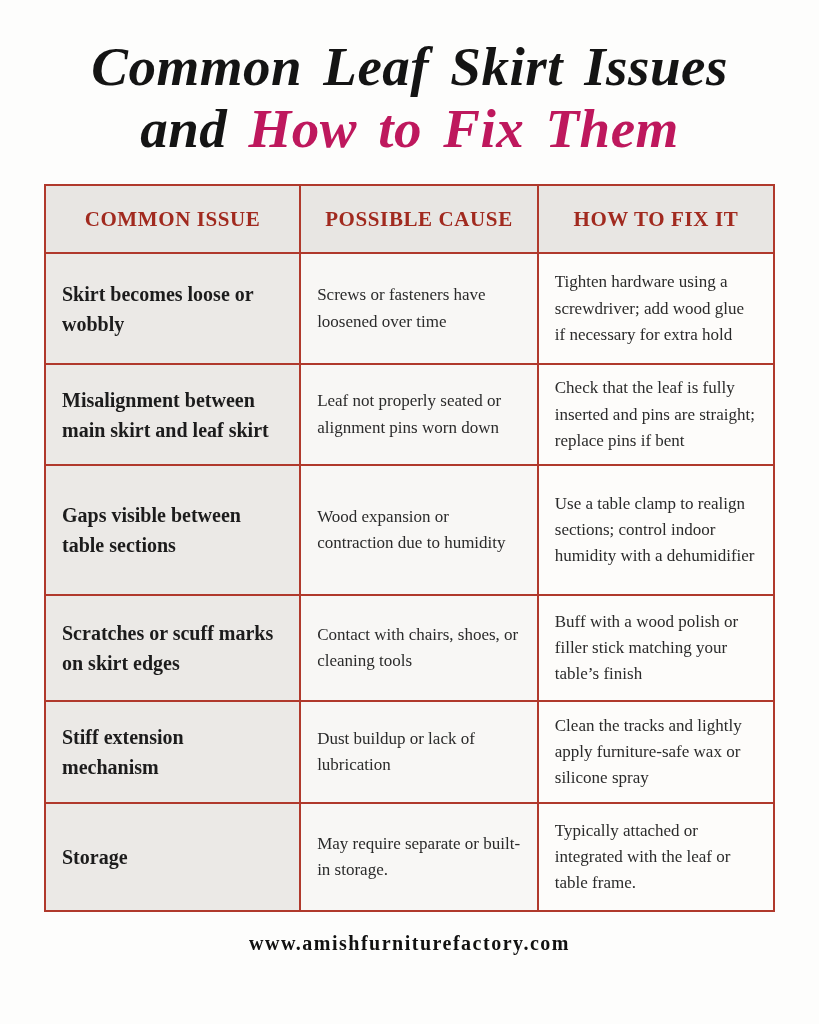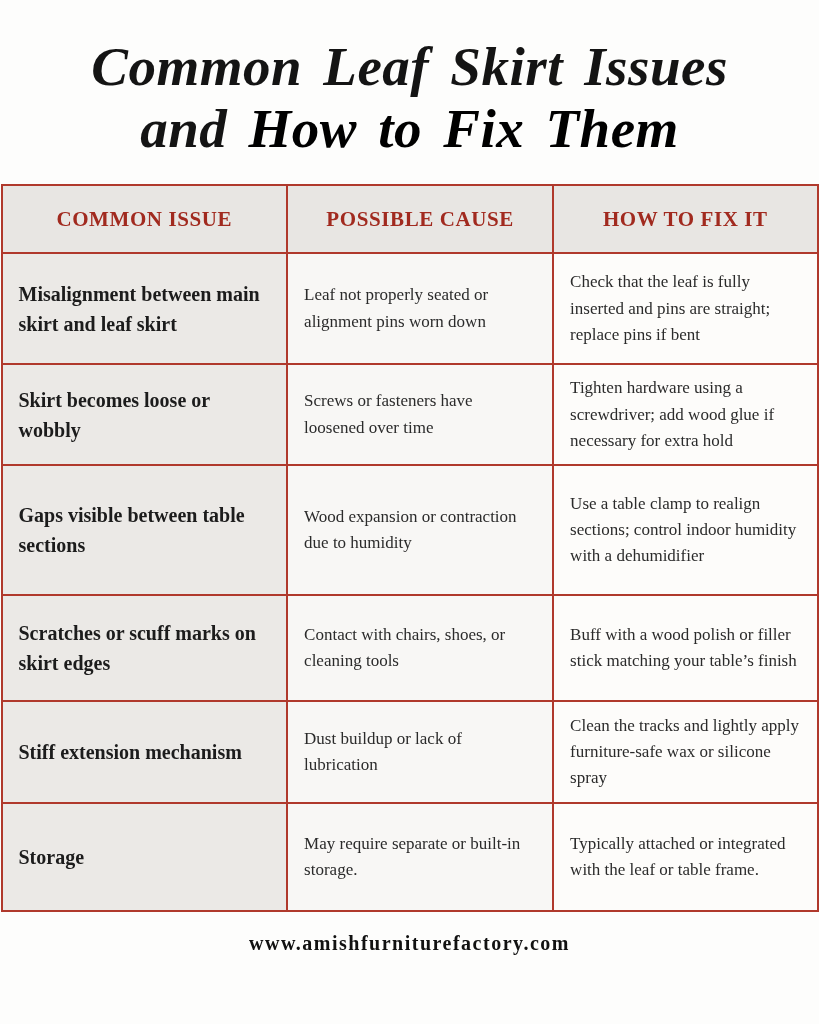--- a/index.html
+++ b/index.html
@@ -23,24 +23,24 @@
   }
   .title-line {
     font-size: 55px;
     font-weight: 700;
     color: #141414;
     letter-spacing: 0.5px;
     word-spacing: 7px;
     white-space: nowrap;
   }
   .title-line .highlight {
-    color: #000000;
+    color: #be185d;
   }
   table.issues-table {
-    width: 818px;
+    width: 731px;
     margin: 25px auto 0 auto;
     border-collapse: collapse;
     table-layout: fixed;
   }
   .issues-table th, .issues-table td {
     border: 2px solid #b0392c;
     vertical-align: middle;
     padding: 10px 16px;
     box-sizing: border-box;
   }
@@ -113,28 +113,28 @@
     </colgroup>
     <thead>
       <tr>
         <th>COMMON ISSUE</th>
         <th>POSSIBLE CAUSE</th>
         <th>HOW TO FIX IT</th>
       </tr>
     </thead>
     <tbody>
       <tr>
+        <td class="issue">Skirt becomes loose or wobbly</td>
+        <td class="cause">Screws or fasteners have loosened over time</td>
+        <td class="fix">Tighten hardware using a screwdriver; add wood glue if necessary for extra hold</td>
+      </tr>
+      <tr>
         <td class="issue">Misalignment between main skirt and leaf skirt</td>
         <td class="cause">Leaf not properly seated or alignment pins worn down</td>
         <td class="fix">Check that the leaf is fully inserted and pins are straight; replace pins if bent</td>
-      </tr>
-      <tr>
-        <td class="issue">Skirt becomes loose or wobbly</td>
-        <td class="cause">Screws or fasteners have loosened over time</td>
-        <td class="fix">Tighten hardware using a screwdriver; add wood glue if necessary for extra hold</td>
       </tr>
       <tr>
         <td class="issue">Gaps visible between table sections</td>
         <td class="cause">Wood expansion or contraction due to humidity</td>
         <td class="fix">Use a table clamp to realign sections; control indoor humidity with a dehumidifier</td>
       </tr>
       <tr>
         <td class="issue">Scratches or scuff marks on skirt edges</td>
         <td class="cause">Contact with chairs, shoes, or cleaning tools</td>
         <td class="fix">Buff with a wood polish or filler stick matching your table’s finish</td>

